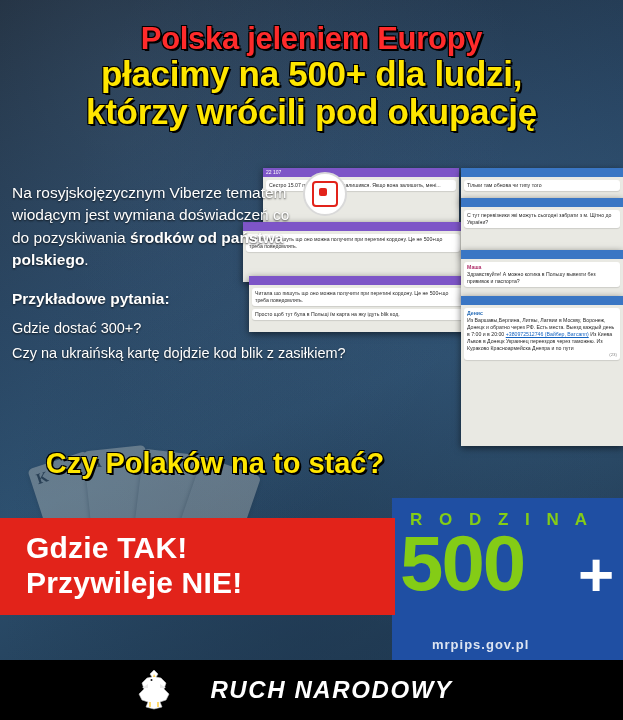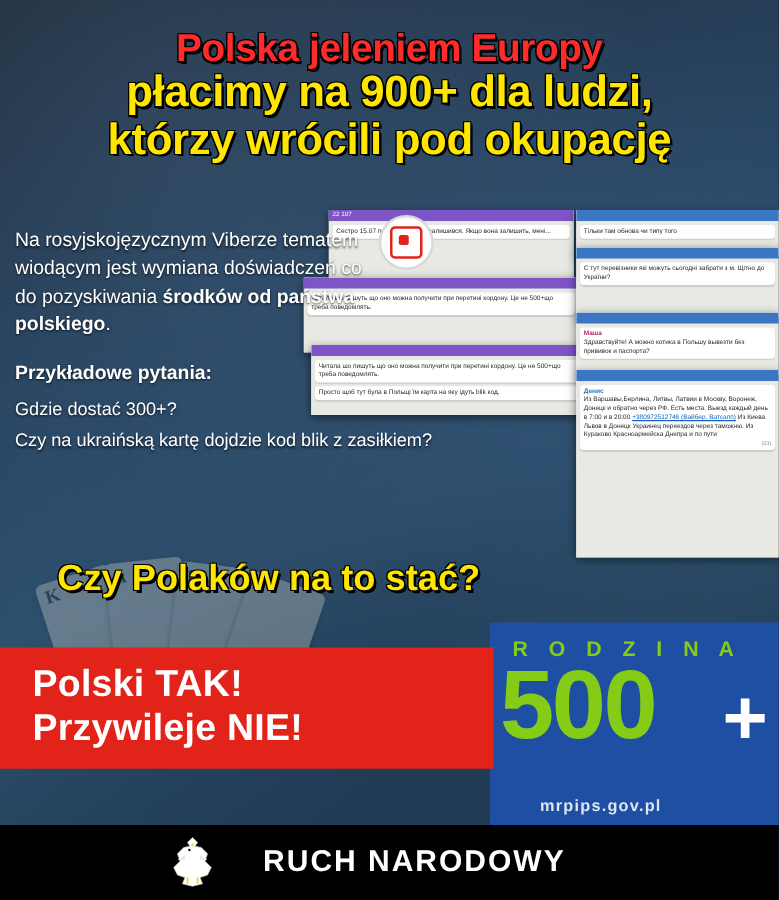--- a/index.html
+++ b/index.html
@@ -199,20 +199,21 @@
     position: absolute;
     left: 0;
     bottom: 0;
     width: 623px;
     height: 60px;
     background: #000000;
     z-index: 9;
     display: flex;
     align-items: center;
     justify-content: center;
+    font-style: italic;
   }
   .bottom-bar .eagle {
     position: absolute;
     left: 128px;
     top: 4px;
     width: 52px;
     height: 52px;
   }
   .bottom-bar .rn-text {
     color: #ffffff;
@@ -322,21 +323,21 @@
     <div class="card-shape c3">
         <span class="card-pip">10</span>
       </div>
     <div class="card-shape c4">
         <span class="card-pip">J</span>
       </div>
   </div>
 
   <div class="headline">
     <span class="l1">Polska jeleniem Europy</span>
-    <span class="l2">płacimy na 900+ dla ludzi,</span>
+    <span class="l2">płacimy na 500+ dla ludzi,</span>
     <span class="l3">którzy wrócili pod okupację</span>
   </div>
 
   <div class="left-col">
     <p class="intro"><span>Na rosyjskojęzycznym Viberze tematem wiodącym jest wymiana doświadczeń co do pozyskiwania </span><b>środków od państwa polskiego</b><span>.</span></p>
     <p class="q-title">Przykładowe pytania:</p>
     <p class="q">Gdzie dostać 300+?</p>
     <p class="q">Czy na ukraińską kartę dojdzie kod blik z zasiłkiem?</p>
   </div>
 
@@ -437,21 +438,21 @@
   <div class="rodzina">
     <span class="rod-word">R O D Z I N A</span>
     <span class="big500">500</span>
     <span class="plus">+</span>
     <span class="site">mrpips.gov.pl</span>
   </div>
 
   <div class="mid-question">Czy Polaków na to stać?</div>
 
   <div class="red-banner">
-    <div>Polski TAK!</div>
+    <div>Gdzie TAK!</div>
     <div>Przywileje NIE!</div>
   </div>
 
   <div class="bottom-bar">
     <span class="eagle">
       <svg viewBox="0 0 52 52" width="52" height="52" aria-hidden="true">
         <path d="M26 6 L30 10 L28 13 L33 14 L38 19 L36 25 L41 30 L38 36 L32 38 L34 43 L26 45 L18 43 L20 38 L14 36 L11 30 L16 25 L14 19 L19 14 L24 13 L22 10 Z" fill="#ffffff" stroke="#cccccc" stroke-width="0.6"></path>
         <path d="M26 10 L27.5 13 L25 13 Z" fill="#ffd24d"></path>
         <circle cx="23.5" cy="16" r="1" fill="#111"></circle>
         <path d="M20 20 L14 24 L20 24 Z" fill="#e9e9e9"></path>

